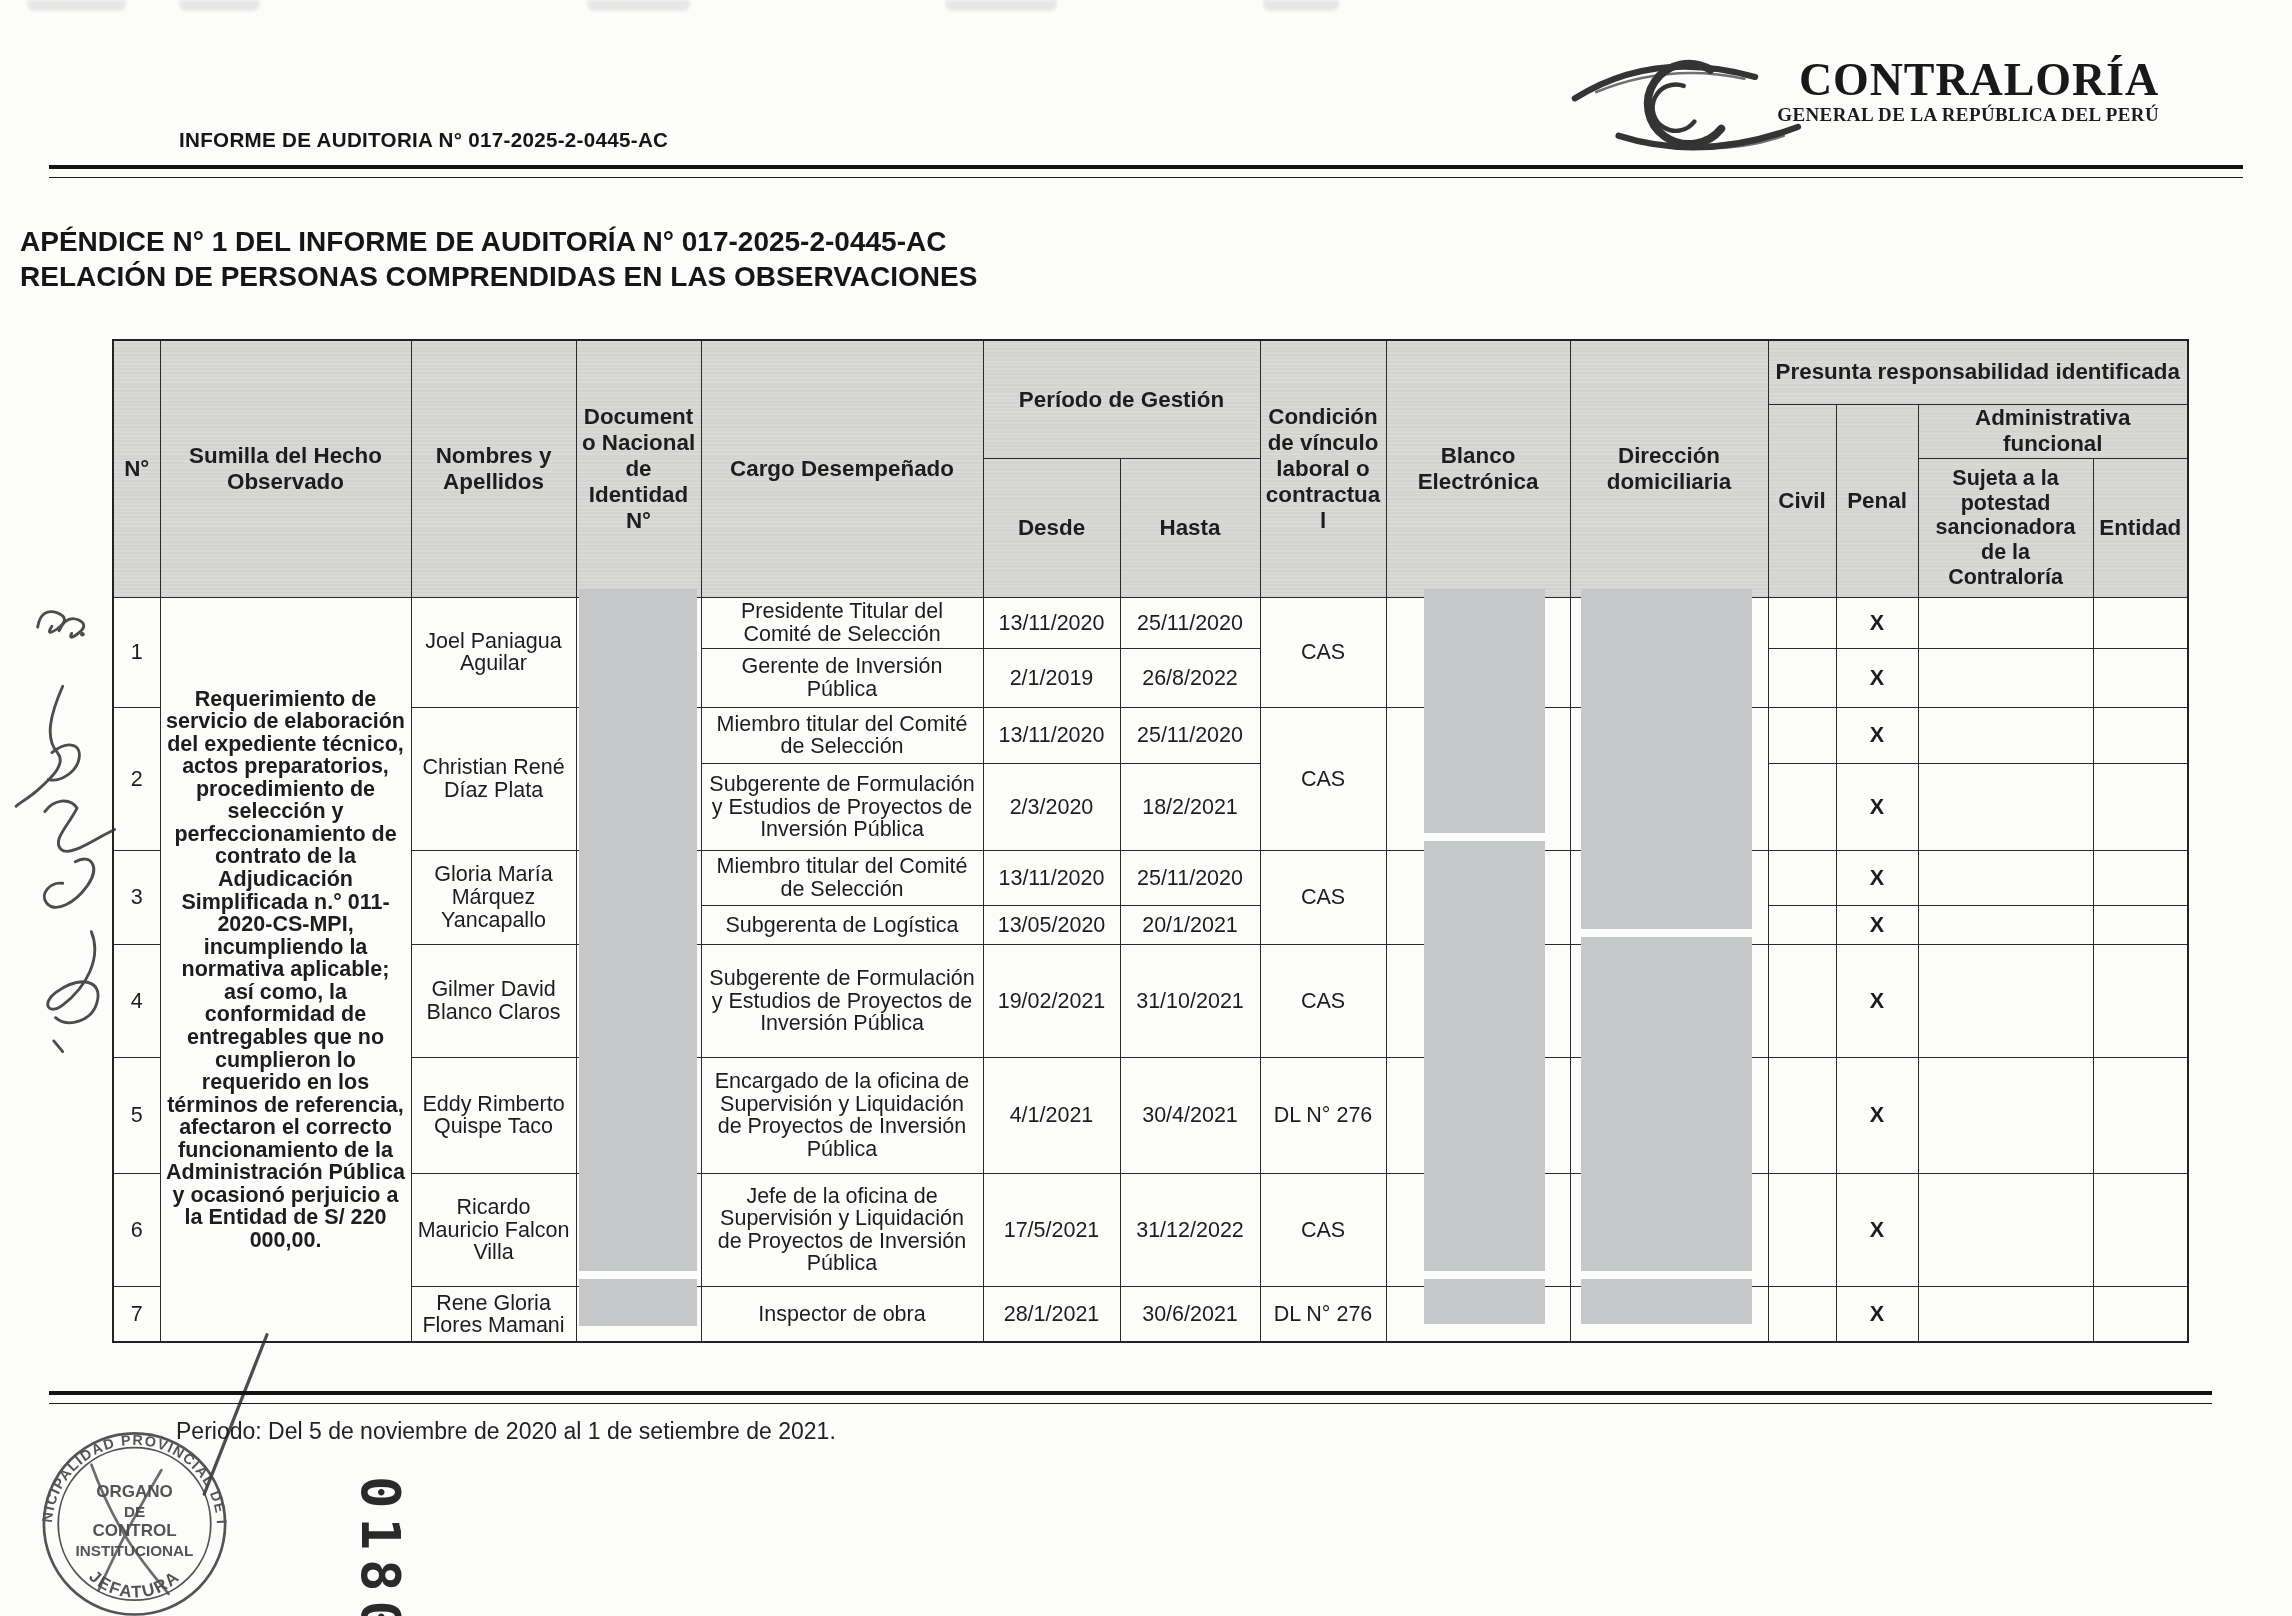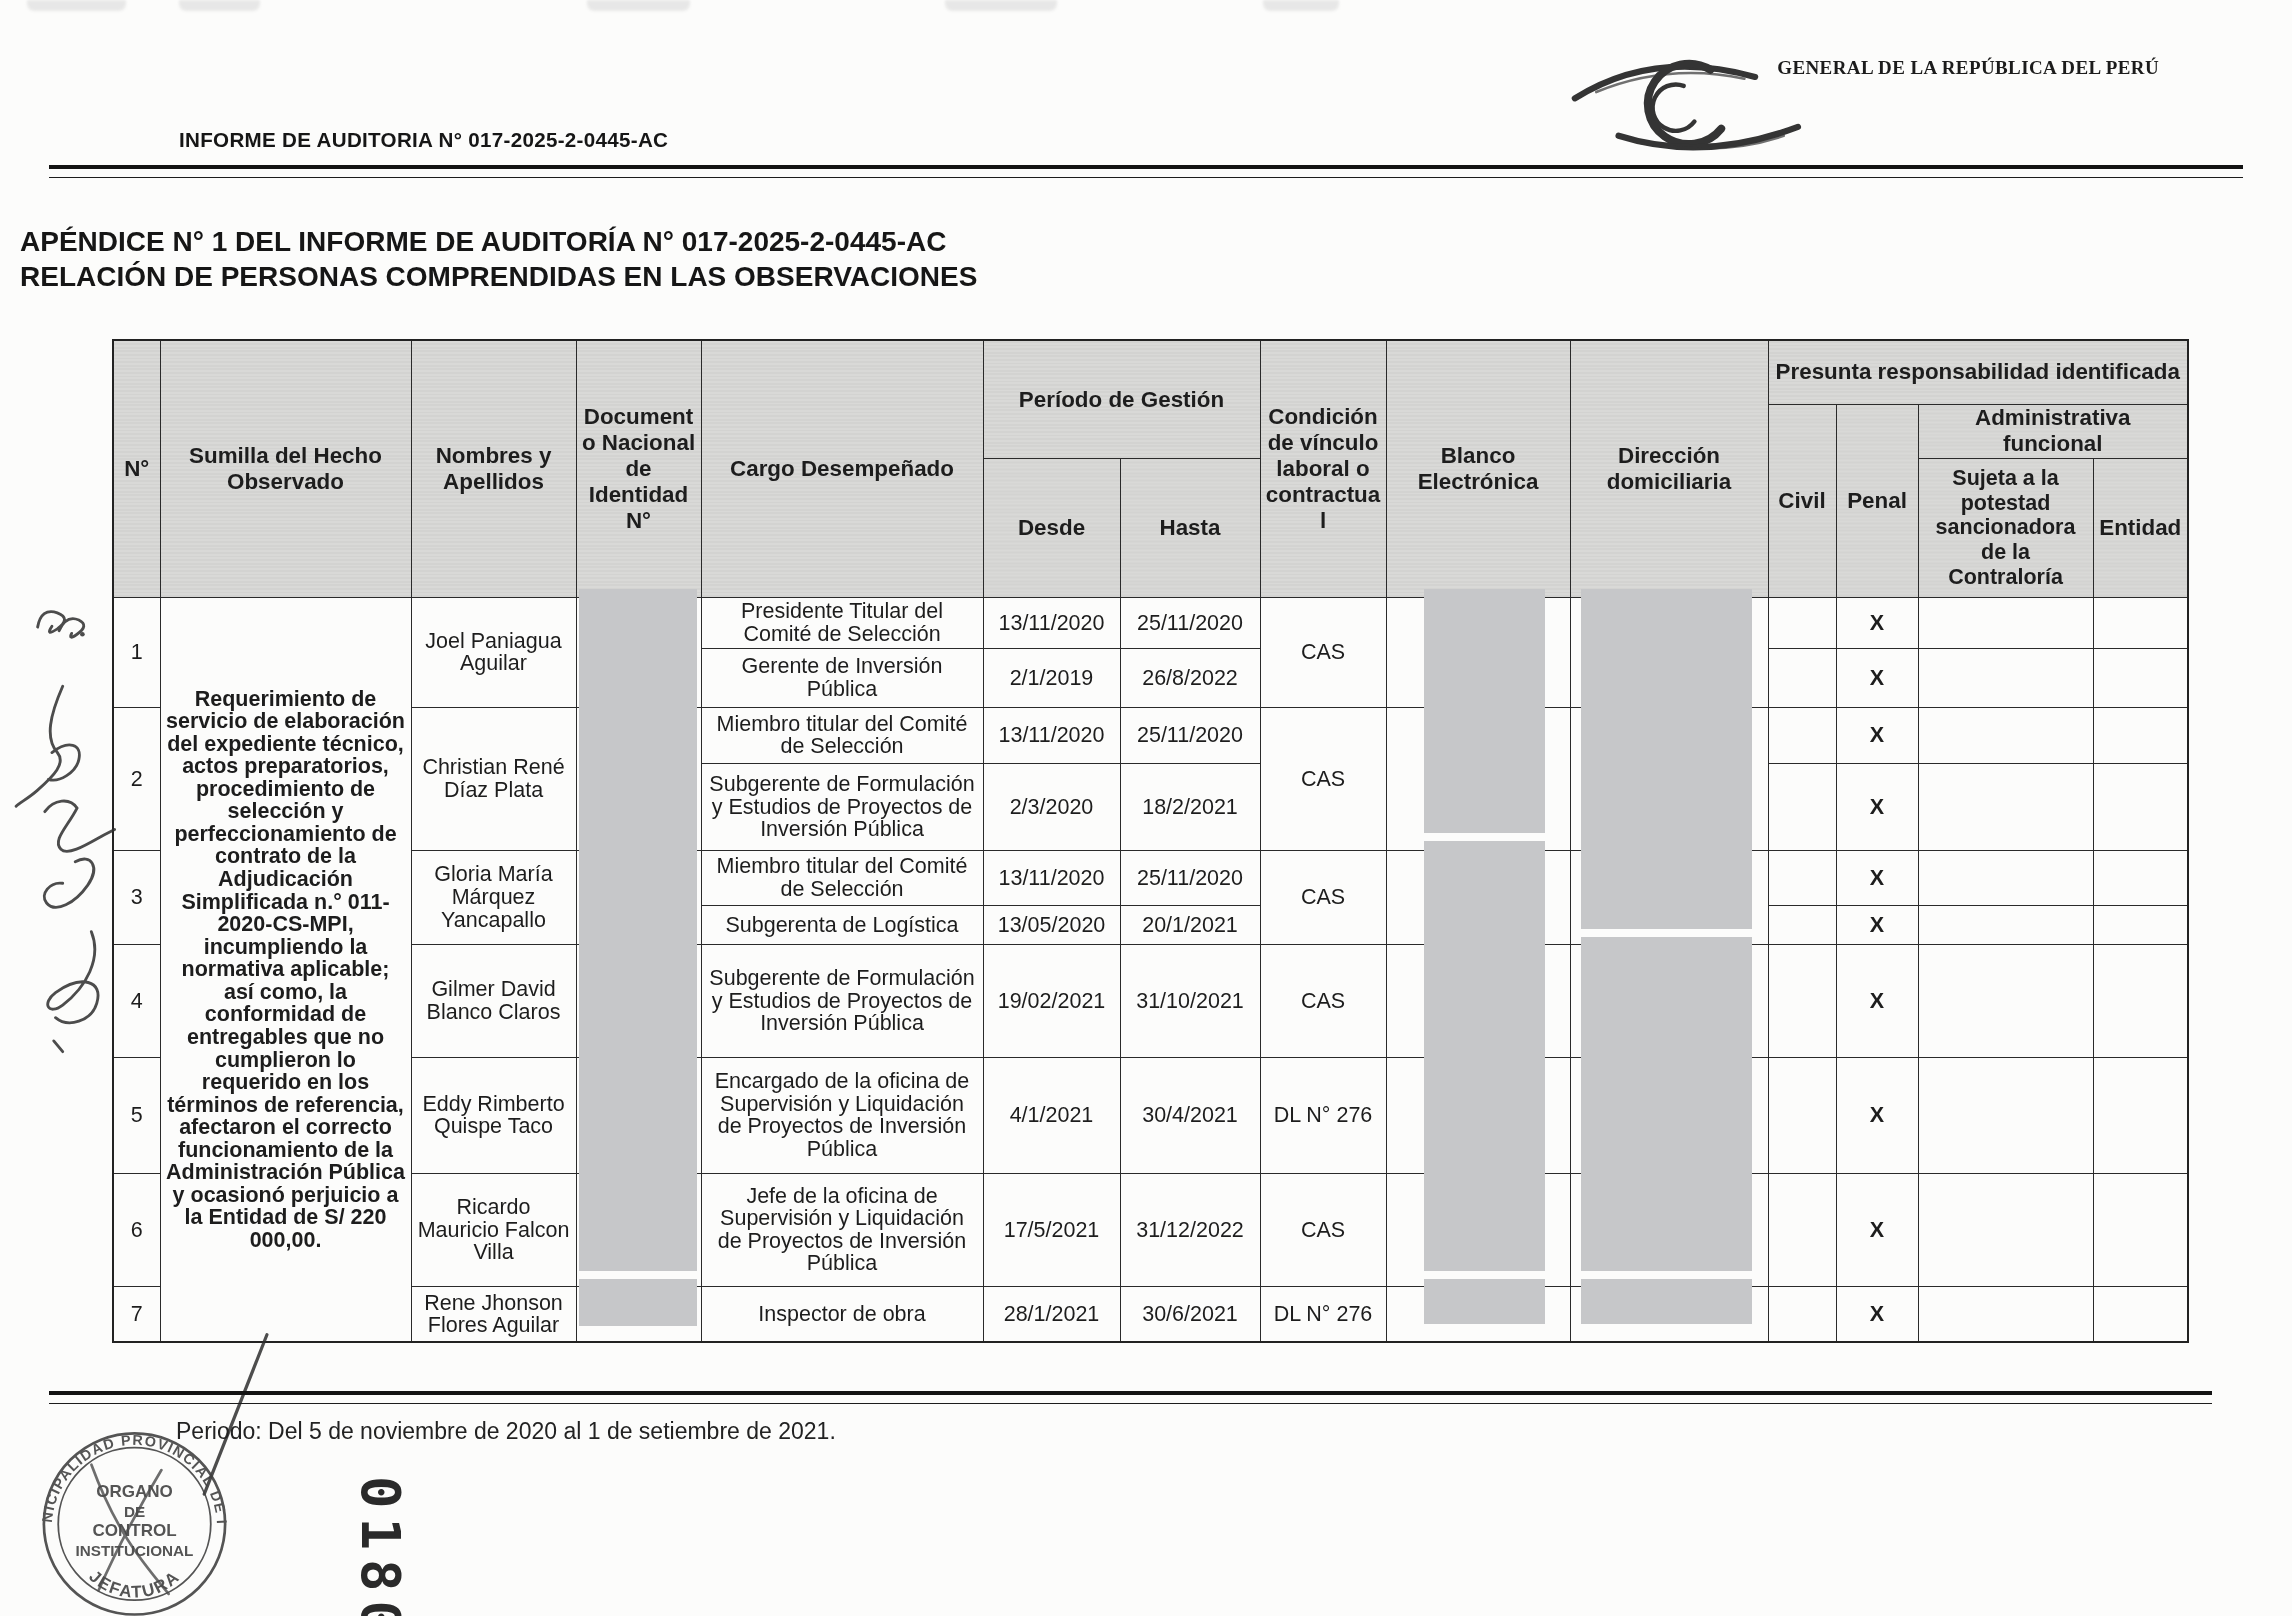--- a/index.html
+++ b/index.html
@@ -58,20 +58,21 @@
 
   <svg class="abs" style="left:1569px;top:43px;" width="233" height="116" viewBox="0 0 260 130">
     <path class="ink" d="M6,62 Q95,6 208,38" stroke-width="7"></path>
     <path class="ink" d="M30,55 Q110,22 196,40" stroke-width="3" opacity=".7"></path>
     <path class="ink" d="M158,30 A46,45 0 1 0 170,96" stroke-width="9"></path>
     <path class="ink" d="M128,48 A26,26 0 1 0 140,88" stroke-width="5"></path>
     <path class="ink" d="M55,104 Q150,134 256,94" stroke-width="7"></path>
     <path class="ink" d="M80,112 Q170,128 240,104" stroke-width="3" opacity=".7"></path>
   </svg>
   <div class="brand">
+    <div class="brand-name">CONTRALORÍA</div>
     <div class="brand-sub">GENERAL DE LA REPÚBLICA DEL PERÚ</div>
   </div>
 
   <div class="rule rule-top"></div>
 
   <div class="title">
     <div>APÉNDICE N° 1 DEL INFORME DE AUDITORÍA N° 017-2025-2-0445-AC</div>
     <div>RELACIÓN DE PERSONAS COMPRENDIDAS EN LAS OBSERVACIONES</div>
   </div>
 
@@ -238,21 +239,21 @@
         <td class="gb"></td>
         <td class="gb"></td>
         <td class="gb"></td>
         <td class="penal gb">X</td>
         <td class="gb"></td>
         <td class="gb"></td>
       </tr>
 
       <tr style="height:56px">
         <td class="gb">7</td>
-        <td class="name gb">Rene Jhonson Flores Aguilar</td>
+        <td class="name gb">Rene Gloria Flores Mamani</td>
         <td class="gb"></td>
         <td class="gb">Inspector de obra</td>
         <td class="date gb">28/1/2021</td>
         <td class="date gb">30/6/2021</td>
         <td class="gb">DL N° 276</td>
         <td class="gb"></td>
         <td class="gb"></td>
         <td class="gb"></td>
         <td class="penal gb">X</td>
         <td class="gb"></td>

